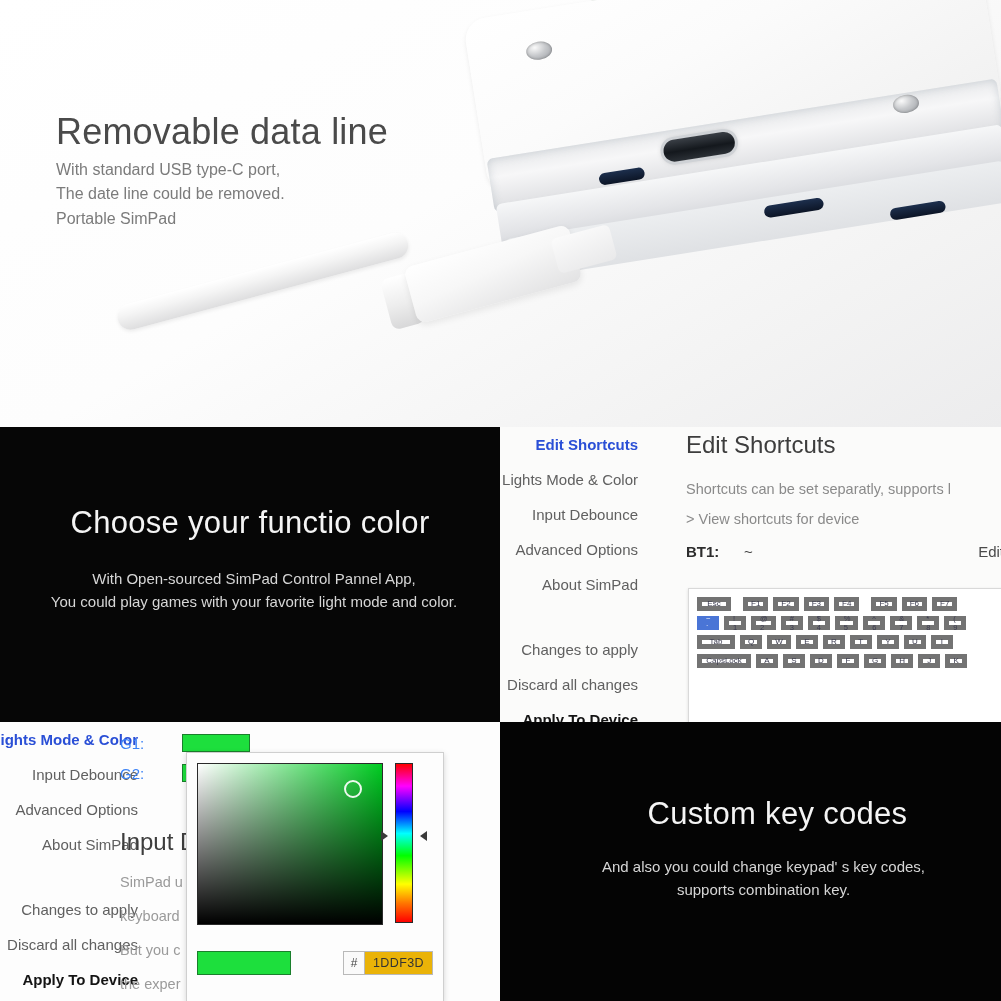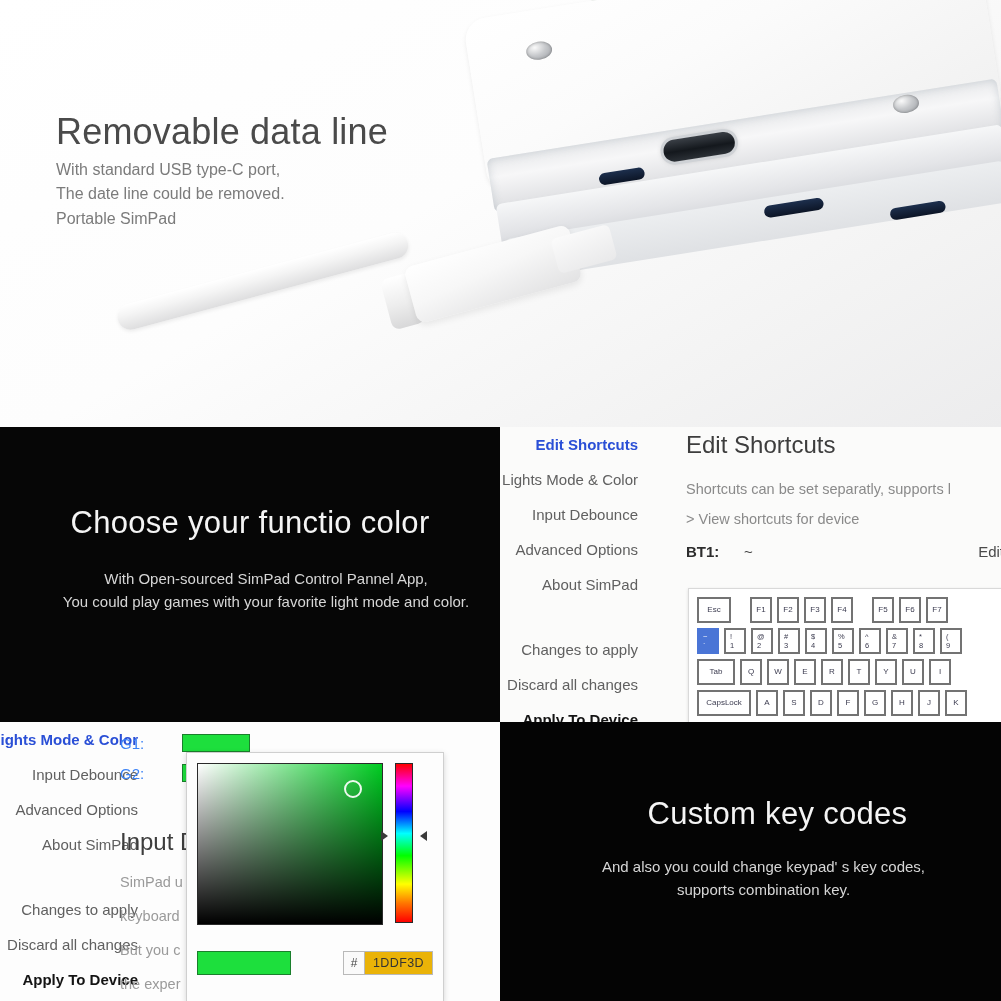--- a/index.html
+++ b/index.html
@@ -128,21 +128,21 @@
     background:#040404; overflow:hidden;
   }
   .bk-title{
     color:#f4f4f4; font-weight:400; text-align:center;
     letter-spacing:.3px; white-space:nowrap;
   }
   .bk-sub{
     color:#d6d6d6; text-align:center; line-height:1.55; font-weight:400;
   }
   .p2-title{ position:absolute; left:0; width:500px; top:505px; font-size:31px; }
-  .p2-sub{ position:absolute; left:16px; width:500px; top:567px; font-size:15px; }
+  .p2-sub{ position:absolute; left:4px; width:500px; top:567px; font-size:15px; }
   .p4-title{ position:absolute; left:0; width:501px; top:796px; font-size:31px; }
   .p4-sub{ position:absolute; left:0; width:501px; top:855px; font-size:15px;margin-left:13px; }
 
   
   .panel-app-1{
     position:absolute; left:500px; top:427px; width:501px; height:295px;
     background:#fbfbfa; overflow:hidden;
   }
   .menu-col{
     position:absolute; left:-12px; top:0; width:150px; text-align:right;
@@ -165,31 +165,31 @@
   .bt-value{ flex:1; font-weight:normal; color:#3c3c3c; }
   .bt-edit{ color:#4a4a4a; font-weight:normal; }
 
   .kbd-pop{
     position:absolute; left:688px; top:588px; width:330px; height:140px;
     background:#ffffff; border:1px solid #d9d9d9; box-shadow:0 1px 3px rgba(0,0,0,.12);
     overflow:hidden; padding:8px 0 0 8px; box-sizing:border-box;
   }
   .kbd-row{ display:flex; gap:5px; margin-bottom:5px; }
   .key{
-    min-width:22px; height:26px; border:2px solid #737373; background:#fff;
+    min-width:22px; height:14px; border:5px solid #737373; background:#fff;
     font-size:8px; color:#3b3b4f; display:flex; align-items:center;
     justify-content:center; box-sizing:border-box; padding:0 3px; line-height:1;
   }
   .key.dbl{ flex-direction:column; align-items:flex-start; justify-content:center; padding-left:4px; }
   .key.dbl span{ font-size:7.5px; line-height:1.25; }
   .key.sel{ background:#4a75d6; border-color:#4a75d6; color:#fff; }
   .key.w-esc{ min-width:34px; }
   .key.w-tab{ min-width:38px; }
   .key.w-caps{ min-width:54px; }
-  .key.sp{ margin-left:14px; }
+  .key.sp{ margin-left:7px; }
 
   
   .panel-app-2{
     position:absolute; left:0; top:722px; width:500px; height:279px;
     background:#fdfdfd; overflow:hidden;
   }
   .app2-body{ position:absolute; left:120px; top:0; width:380px; }
   .g-row{ font-size:15px; color:#3b82f6; margin-top:12px; display:flex; align-items:center; }
   .g-row .g-lab{ width:62px; }
   .g-sw{

